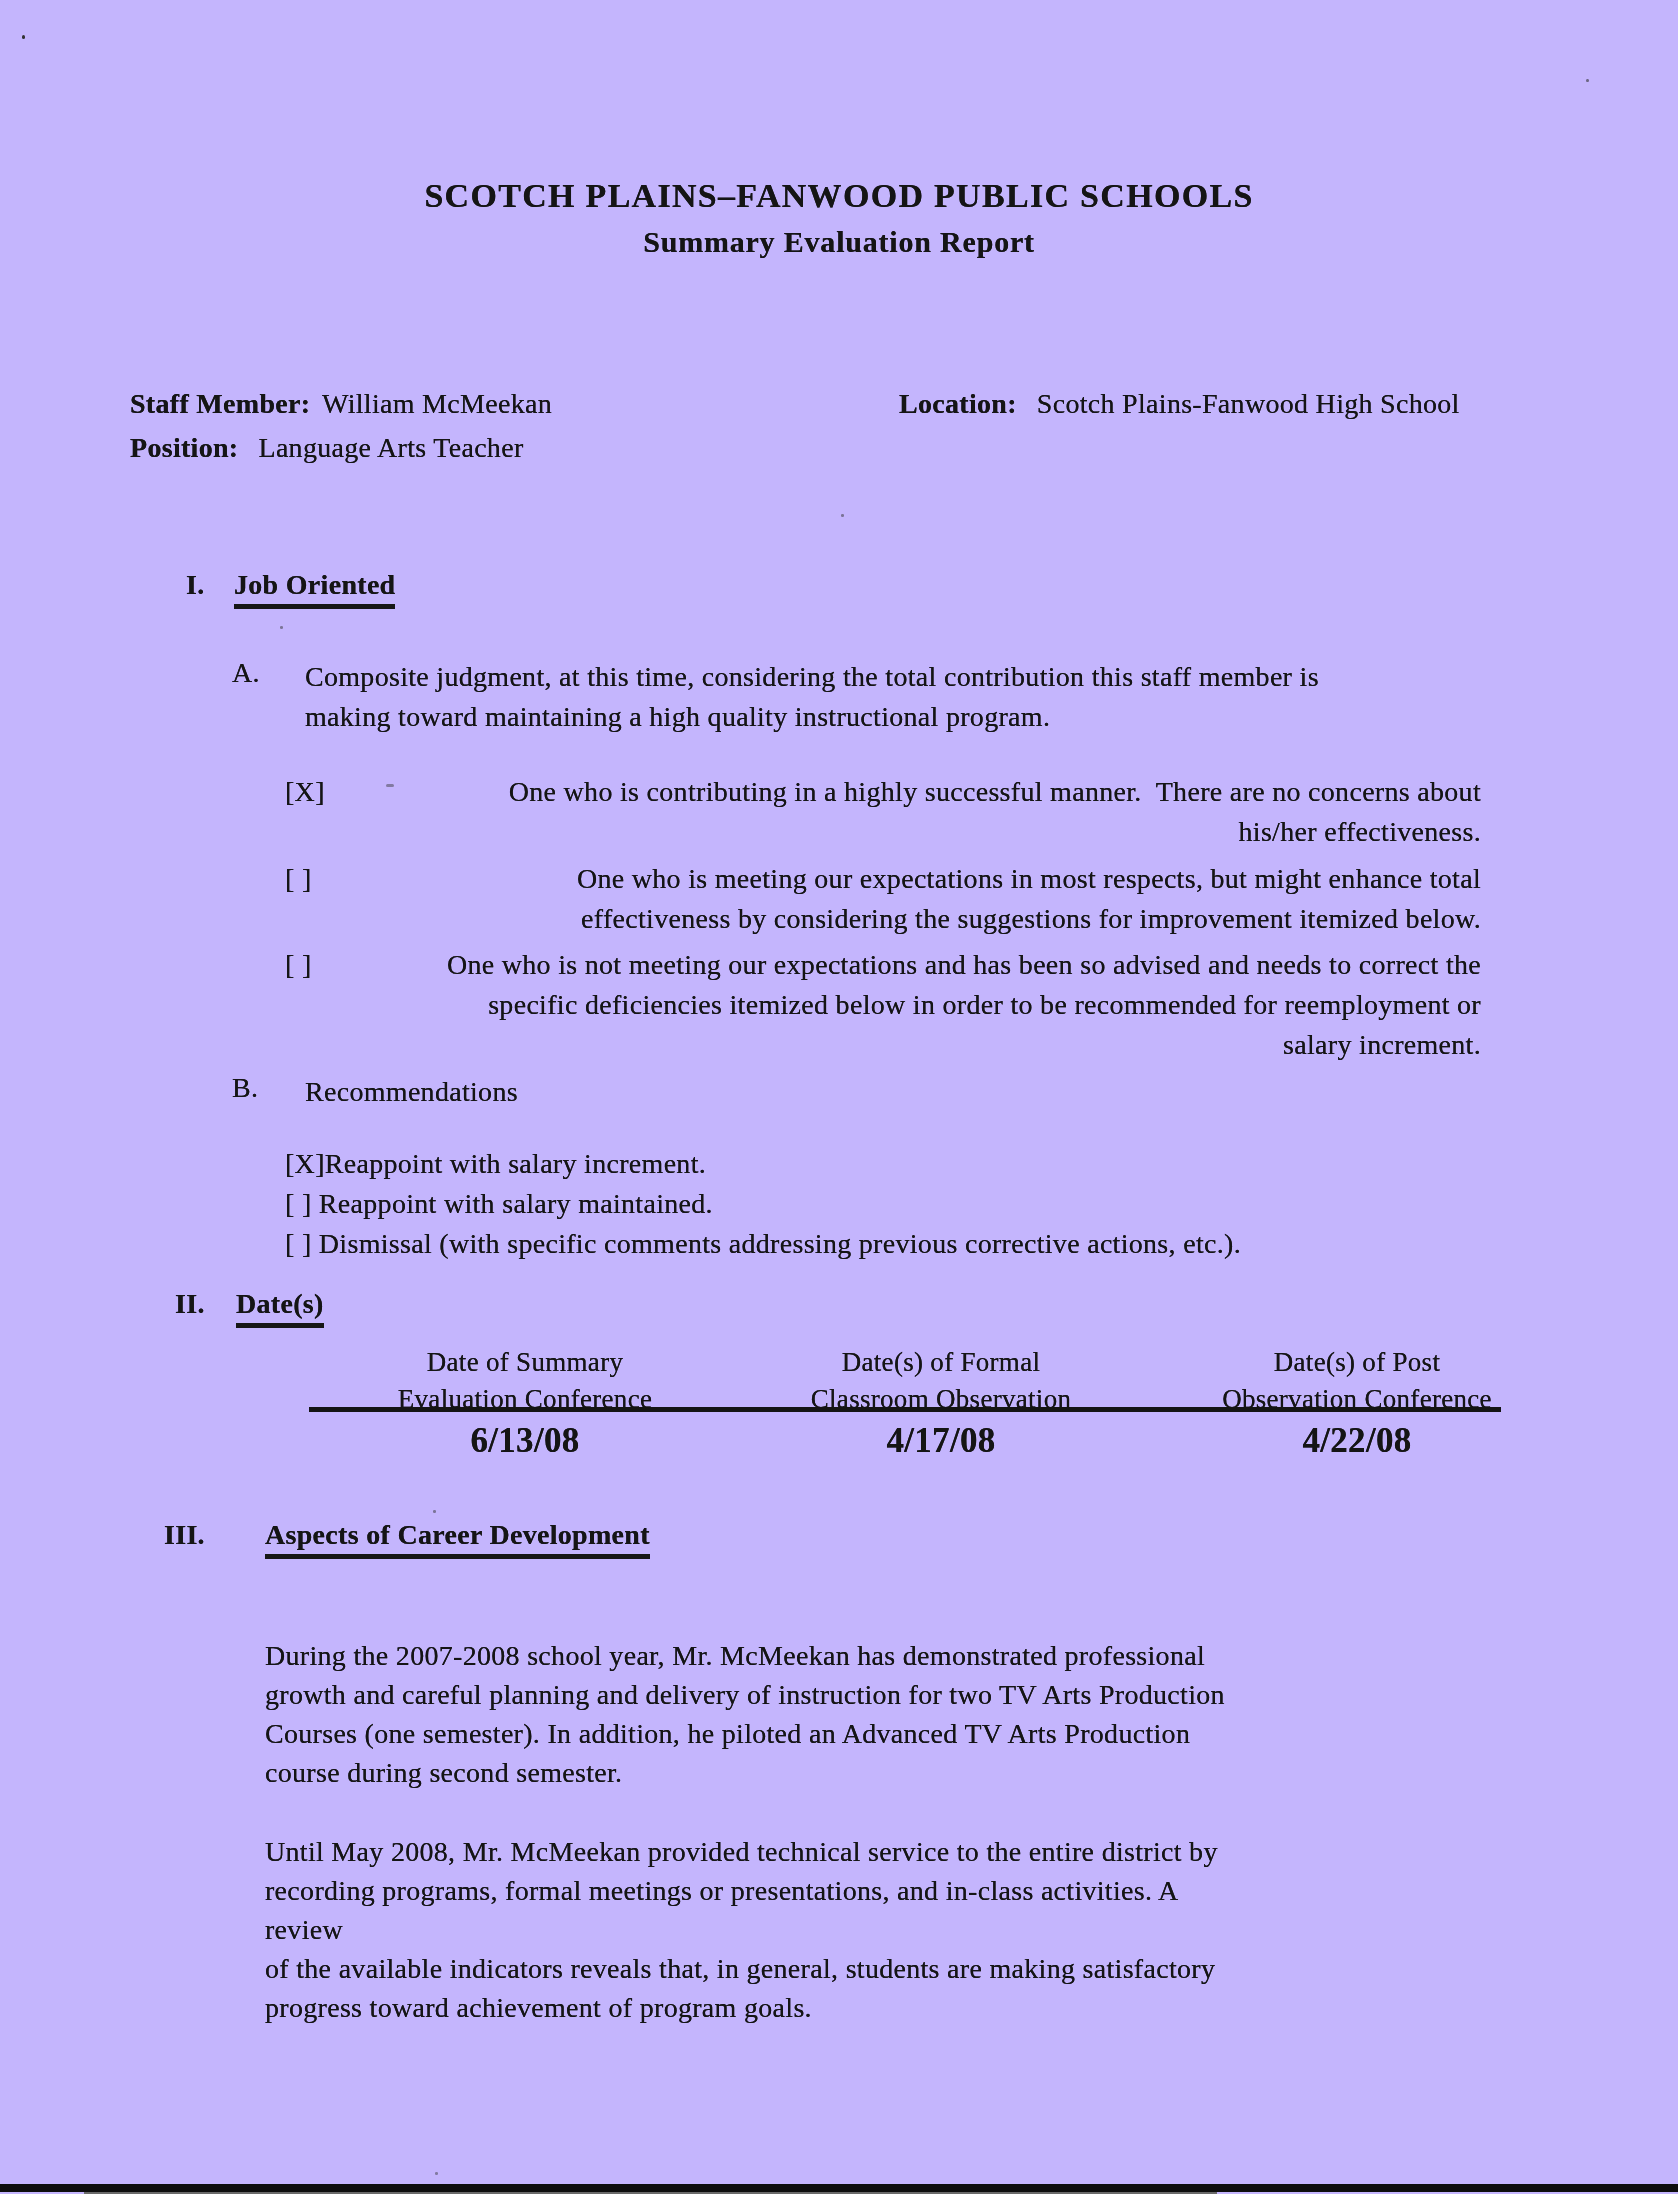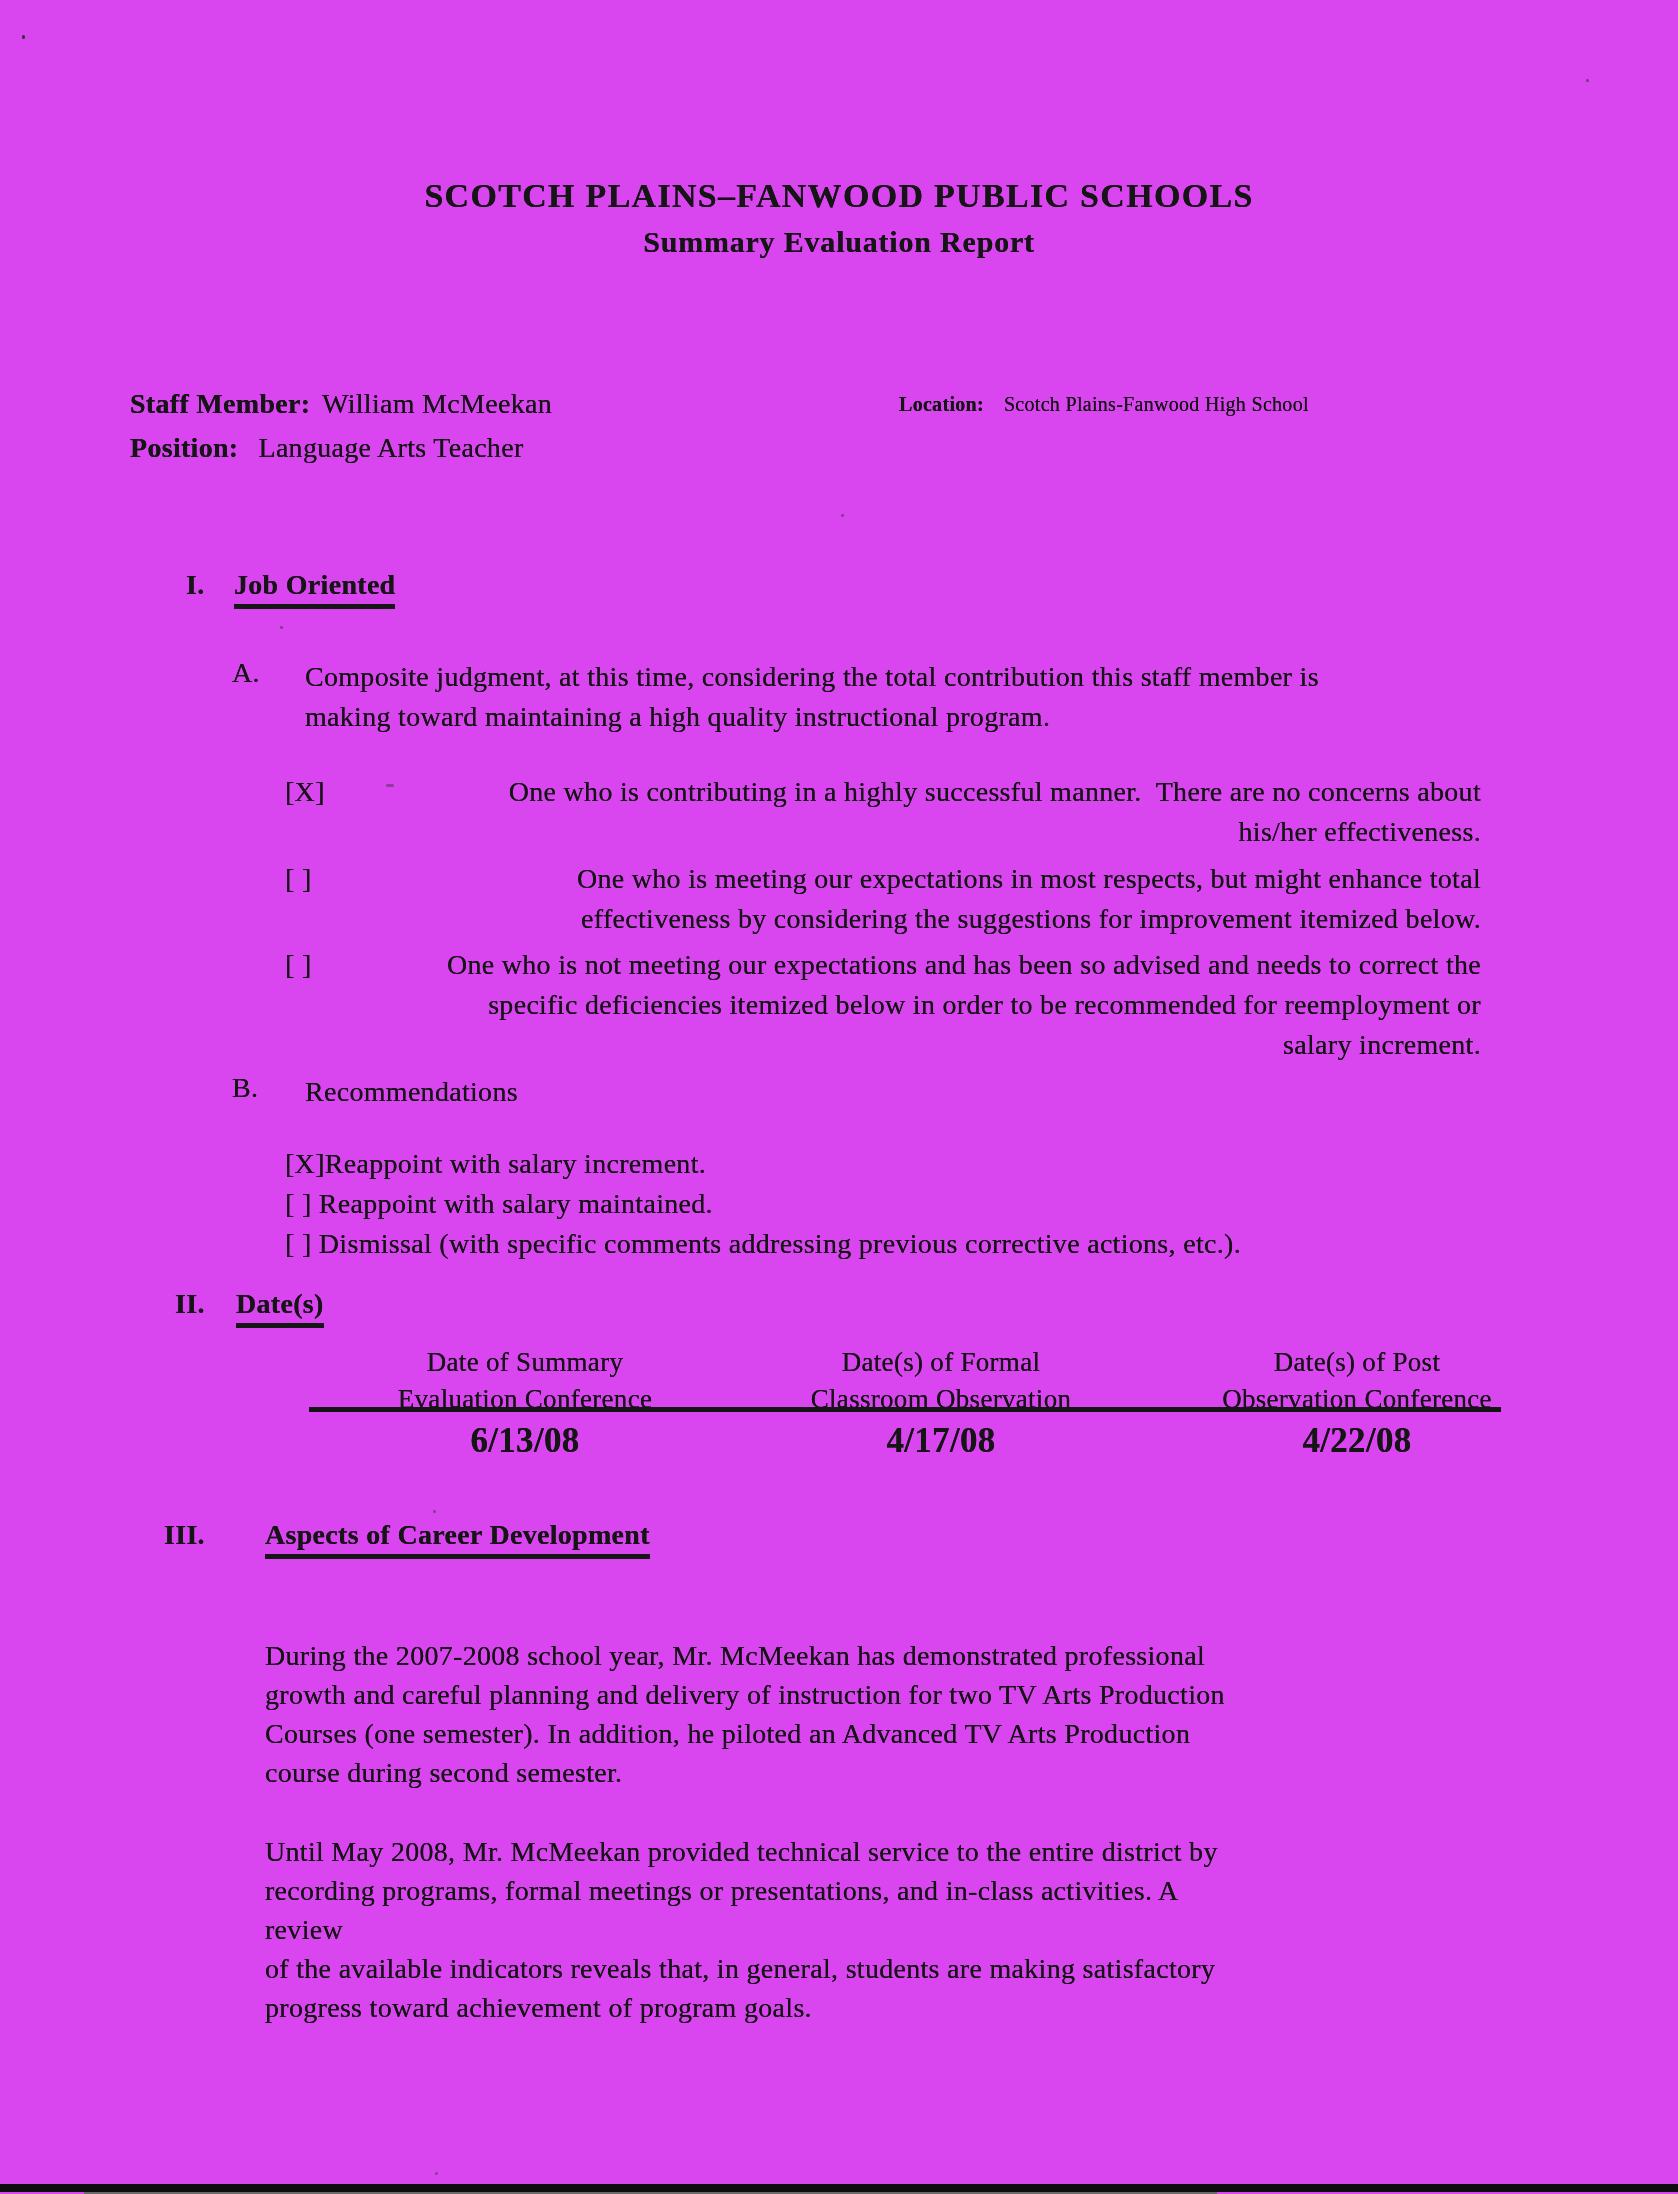--- a/index.html
+++ b/index.html
@@ -1,35 +1,35 @@
 <!DOCTYPE html>
 <html style="font-size:13.4px"><head>
 <meta charset="utf-8">
 <style>
   html,body { margin:0; padding:0; }
   .page {
     position: relative;
     width: 1678px;
     height: 2194px;
-    background: #d946ef;
+    background: #c4b5fd;
     font-family: "Liberation Serif", "DejaVu Serif", serif;
     color: #151515;
     overflow: hidden;
     letter-spacing: 0.3px;
   }
   .ink { text-shadow: 0 0 0.6px rgba(10,10,10,0.85); }
   .abs { position: absolute; }
   .prewrap { white-space: pre-wrap; }
 
   .title-block { top: 176px; left: 0; width: 1678px; text-align: center; }
   .title-1 { font-size: 34px; font-weight: 700; letter-spacing: 1.3px; line-height: 40px; }
   .title-2 { font-size: 30px; font-weight: 700; letter-spacing: 0.8px; line-height: 37px; margin-top: 6.7px; }
 
   .info-left { top: 382px; left: 130px; font-size: 28px; line-height: 44px; }
-  .info-right { top: 382px; left: 899px; font-size: 20px; line-height: 44px; }
+  .info-right { top: 382px; left: 899px; font-size: 28px; line-height: 44px; }
   .lbl { font-weight: 700; }
   .val { margin-left: 11.7px; }
   .val-wide { margin-left: 20px; }
 
   .sec-num { font-size: 28px; font-weight: 700; }
   .sec-head {
     font-size: 28px; font-weight: 700;
     border-bottom: 5px solid #161616;
     padding-bottom: 2.5px;
   }

